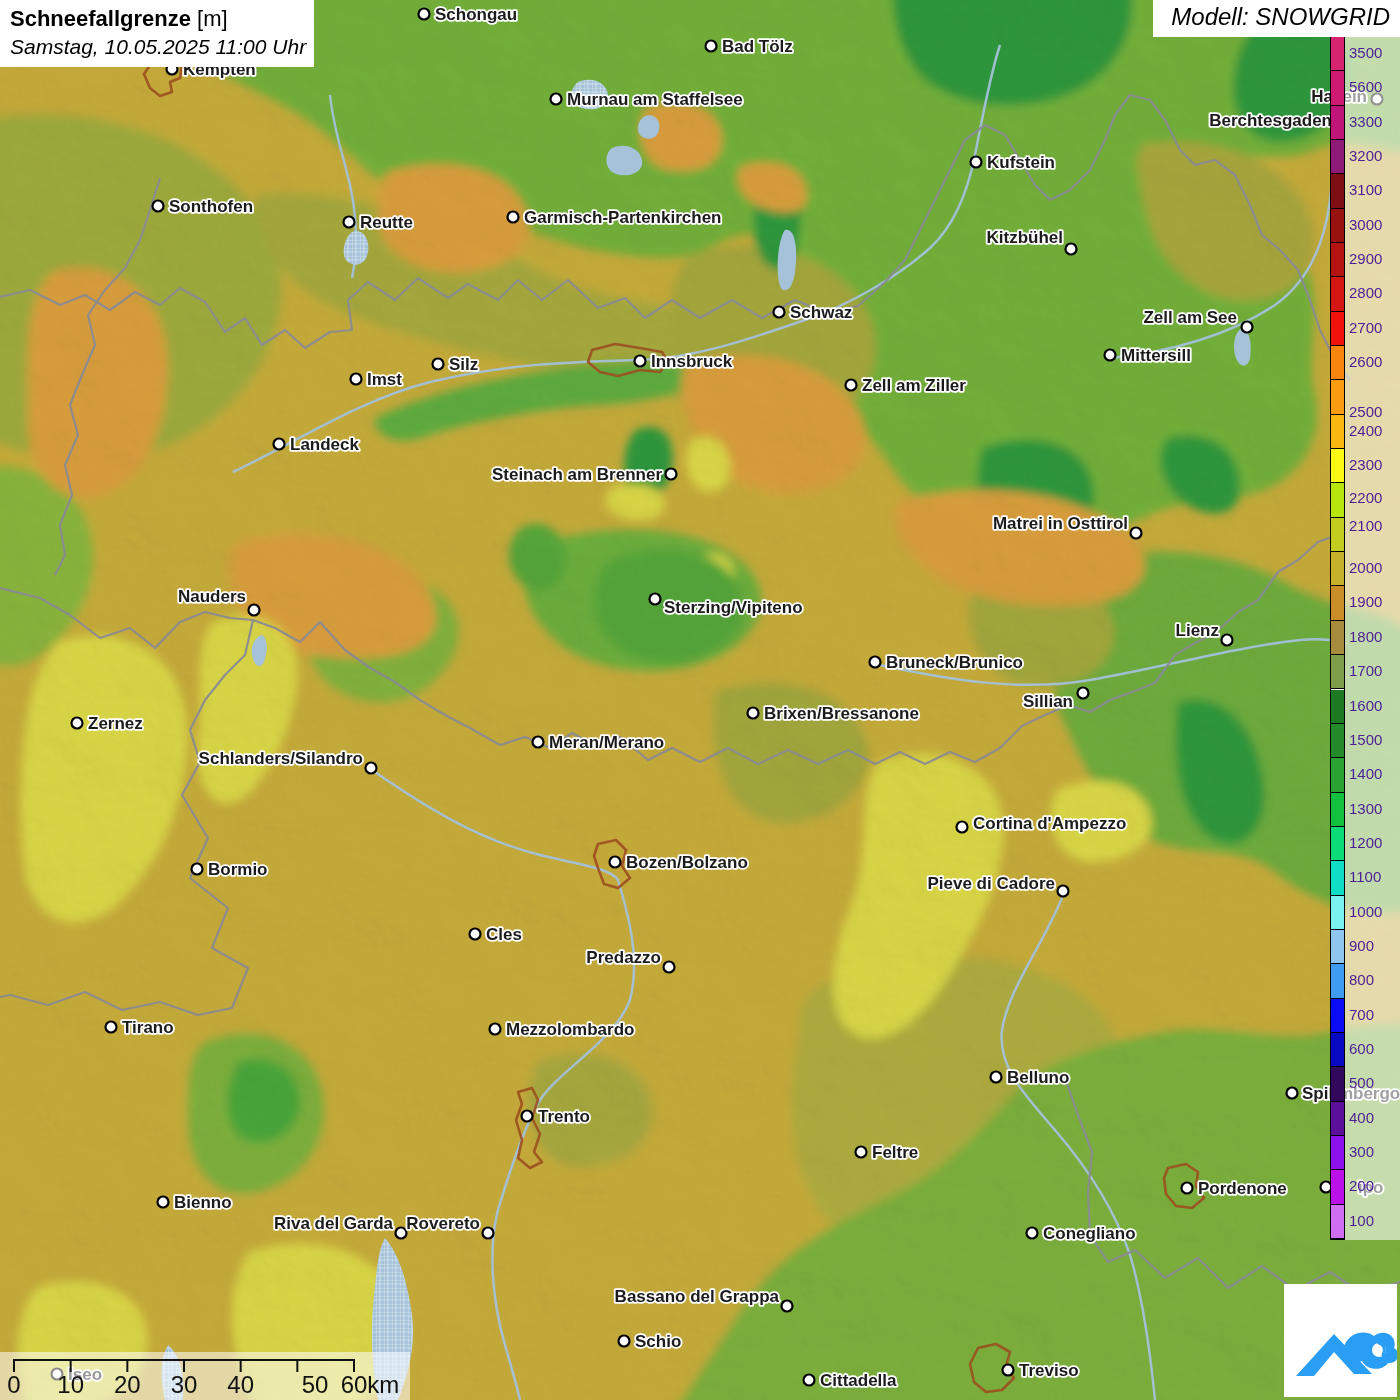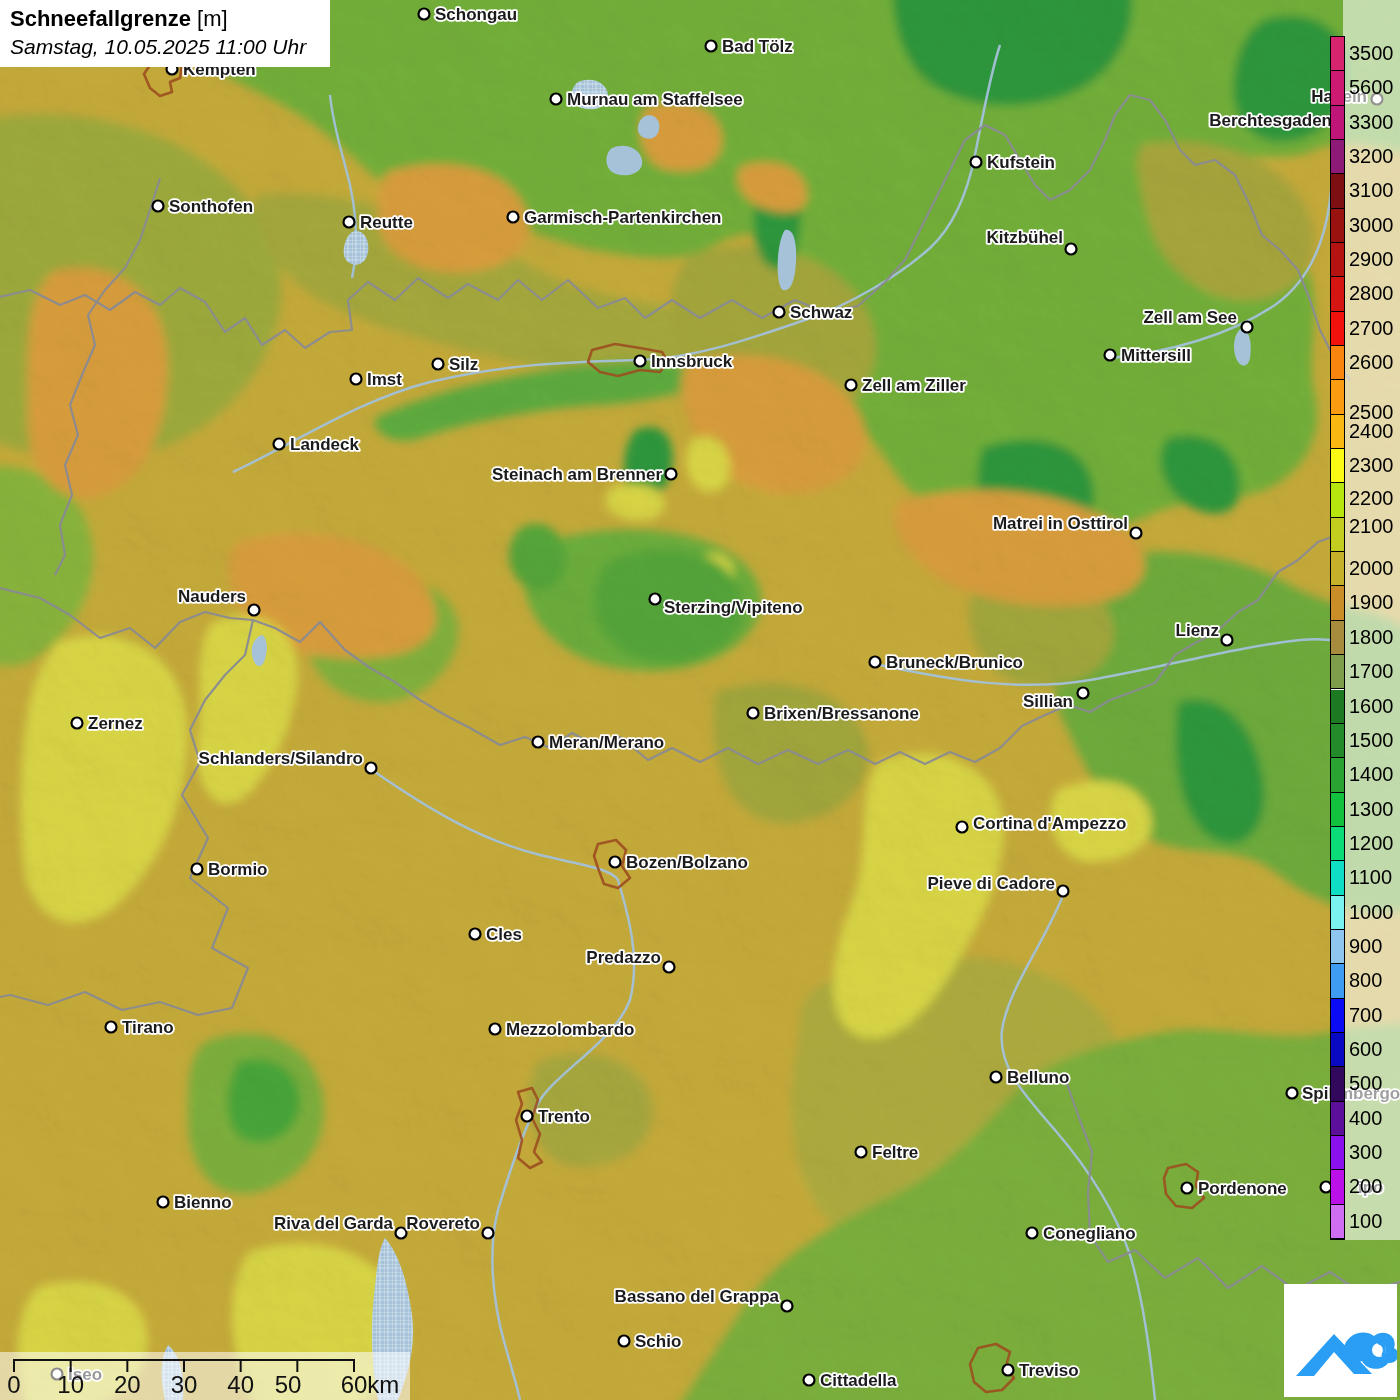--- a/index.html
+++ b/index.html
@@ -8,24 +8,24 @@
   .stage svg.mapsvg{position:absolute;left:0;top:0;}
 
   
   .wash-right{position:absolute;left:1343px;top:0;width:57px;height:1240px;
               background:rgba(255,255,255,0.58);}
   
   .colorbar{position:absolute;left:1330px;top:36px;width:13px;height:1202px;
             border:1px solid #000;box-sizing:content-box;background:#fff;}
   .cb-seg{position:absolute;left:0;width:13px;box-sizing:border-box;border-bottom:1px solid #000;}
   .cb-labels{position:absolute;left:1349px;top:36px;width:50px;height:1202px;}
-  .cb-label{position:absolute;left:0;font-size:20px;line-height:34px;color:#000000;}
-
-  
-  .title-panel{position:absolute;left:0;top:0;background:#ffffff;padding:6px 24px 8px 10px;}
+  .cb-label{position:absolute;left:0;font-size:15px;line-height:34px;color:#4c1d95;}
+
+  
+  .title-panel{position:absolute;left:0;top:0;background:#ffffff;padding:6px 8px 8px 10px;}
   .title-line1{font-size:22px;font-weight:bold;color:#000;white-space:nowrap;}
   .title-line1 .unit{font-weight:normal;}
   .title-line2{font-size:21px;font-style:italic;color:#000;margin-top:3px;white-space:nowrap;}
   .model-panel{position:absolute;right:0;top:0;background:#ffffff;padding:3px 10px 6px 18px;
                font-size:24px;font-style:italic;color:#000;white-space:nowrap;}
 
   
   .scalebar{position:absolute;left:0;top:1352px;width:410px;height:48px;
             background:rgba(255,255,255,0.55);}
   .scalebar svg{position:absolute;left:0;top:0;}
@@ -298,21 +298,21 @@
           <path d="M297.3333333333333,8 V20"></path>
           <path d="M354,8 V20"></path>
         </g>
     </svg>
     <div id="sb-labels">
         <div class="sb-label" style="left: 14px;">0</div>
         <div class="sb-label" style="left: 70.6667px;">10</div>
         <div class="sb-label" style="left: 127.333px;">20</div>
         <div class="sb-label" style="left: 184px;">30</div>
         <div class="sb-label" style="left: 240.667px;">40</div>
-        <div class="sb-label" style="left: 288px; margin-top: 21px;">50</div>
+        <div class="sb-label" style="left: 315px; margin-top: 21px;">50</div>
         <div class="sb-label" style="left: 370px;">60km</div>
       </div>
   </div>
 
   <div class="colorbar" id="colorbar">
       <div class="cb-seg" style="top: 0px; height: 34.3429px; background: rgb(214, 36, 110);"></div>
       <div class="cb-seg" style="top: 34.3429px; height: 34.3429px; background: rgb(204, 26, 114);"></div>
       <div class="cb-seg" style="top: 68.6857px; height: 34.3429px; background: rgb(192, 21, 120);"></div>
       <div class="cb-seg" style="top: 103.029px; height: 34.3429px; background: rgb(142, 26, 120);"></div>
       <div class="cb-seg" style="top: 137.371px; height: 34.3429px; background: rgb(125, 15, 19);"></div>
@@ -386,20 +386,21 @@
     </div>
 
   <div class="title-panel">
     <div class="title-line1">
       <span>Schneefallgrenze</span>
       <span class="unit">[m]</span>
     </div>
     <div class="title-line2">Samstag, 10.05.2025 11:00 Uhr</div>
   </div>
 
+  <div class="model-panel">Modell: SNOWGRID</div>
 
 
   <div class="logo-blue">
     <svg width="113" height="113" viewBox="0 0 113 113">
       <path d="M12,92 L50,50 L88,90 L70,90 L50,68 L30,92 Z" fill="#2a9df4"></path>
       <path d="M60,64 C62,50 80,44 90,52 C100,44 114,52 110,64 C118,68 114,80 104,79 C98,88 82,86 78,77 C70,81 60,75 60,64 Z" fill="#2a9df4"></path>
       <circle cx="95" cy="66" r="7" fill="#ffffff"></circle>
       <path d="M95,59 C100,60 102,66 99,71" fill="none" stroke="#2a9df4" stroke-width="3" stroke-linecap="round"></path>
     </svg>
   </div>

